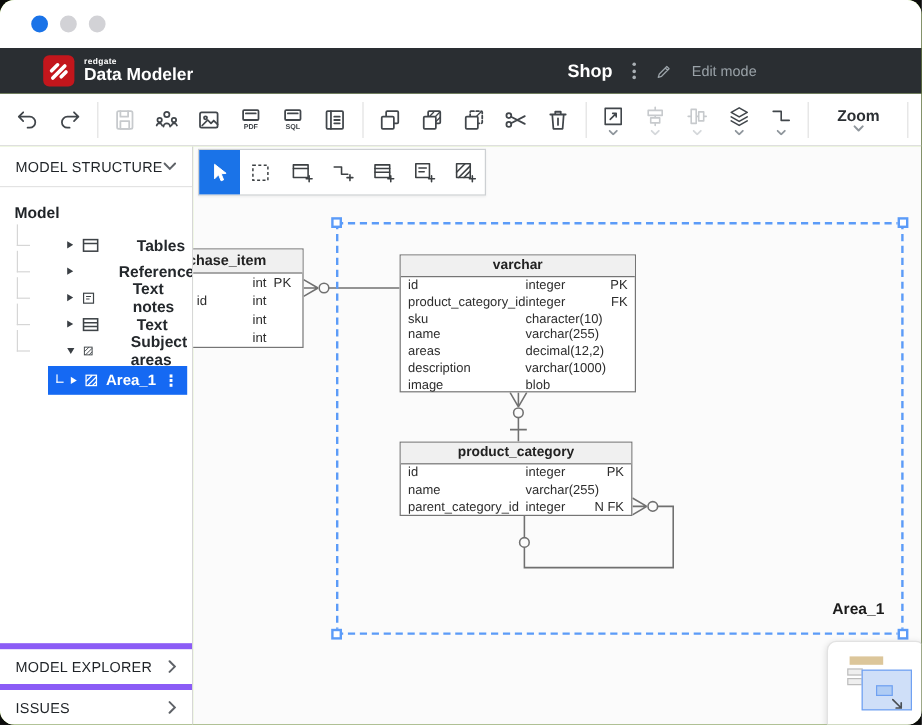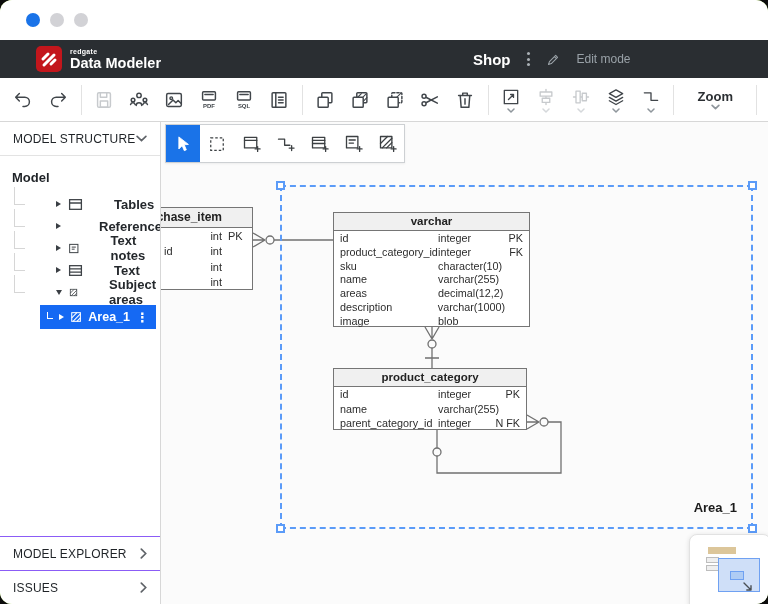--- a/index.html
+++ b/index.html
@@ -48,21 +48,21 @@
   .titem { position:relative; display:flex; align-items:center; height:22px; padding-left:56px; gap:7px; cursor:pointer; }
   .titem::before { content:""; position:absolute; left:14px; top:-6px; width:10px; height:17px; border-left:1px solid #d6d6d6; border-bottom:1px solid #d6d6d6; }
   .tri { width:0; height:0; border-left:5px solid #3a3f44; border-top:3.5px solid transparent; border-bottom:3.5px solid transparent; }
   .tri.open { border-left:3.5px solid transparent; border-right:3.5px solid transparent; border-top:5px solid #3a3f44; border-bottom:none; }
   .tlabel { font-size:13px; font-weight:700; color:#24282c;margin-left:24px; }
   .tchild { margin:2px 0 0 40px; width:116px; height:24px; background:#1569f3; color:#fff; display:flex; align-items:center; gap:6px; padding:0 7px; cursor:pointer; }
   .elbow { width:7px; height:7px; border-left:1.5px solid #fff; border-bottom:1.5px solid #fff; margin-top:-4px; }
   .tri-w { width:0; height:0; border-left:5px solid #fff; border-top:3.5px solid transparent; border-bottom:3.5px solid transparent; }
   .tchild .clabel { font-size:12.5px; font-weight:700; flex:1; }
   .kebab-w { color:#fff; font-weight:700; font-size:13px; line-height:1; cursor:pointer; }
-  .bottom-sec { height:34px; border-top:1px solid #8b5cf6; display:flex; align-items:center; justify-content:space-between; padding:0 13px; cursor:pointer; }
+  .bottom-sec { height:34px; border-top:5px solid #8b5cf6; display:flex; align-items:center; justify-content:space-between; padding:0 13px; cursor:pointer; }
 
   
   .canvas { position:relative; flex:1; background:#fbfbfb; overflow:hidden; }
   .rel-layer { position:absolute; left:0; top:0; z-index:1; }
   .rel-stroke { fill:none; stroke:#707070; stroke-width:1.3; }
   .rel-circle { fill:#fbfbfb; stroke:#707070; stroke-width:1.3; }
 
   .palette { position:absolute; left:4px; top:2px; height:39px; display:flex; background:#fff; border:1px solid #cdd0d3; box-shadow:0 1px 2px rgba(0,0,0,.06); z-index:5; }
   .ptool { width:34px; height:37px; display:flex; align-items:center; justify-content:center; cursor:pointer; }
   .ptool.active { background:#1a73e8; }

